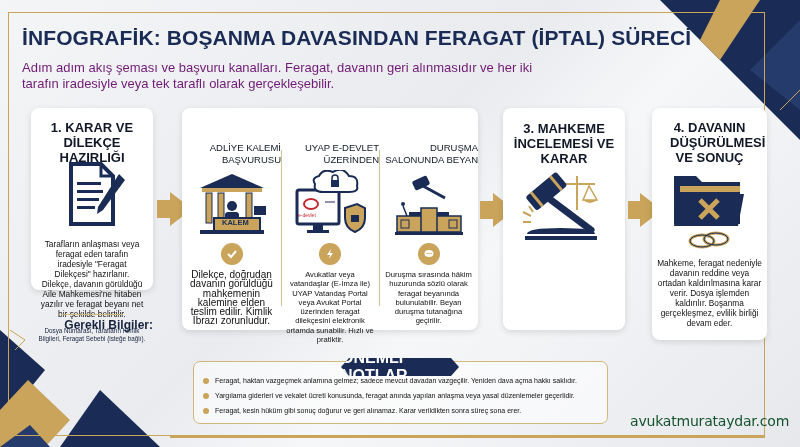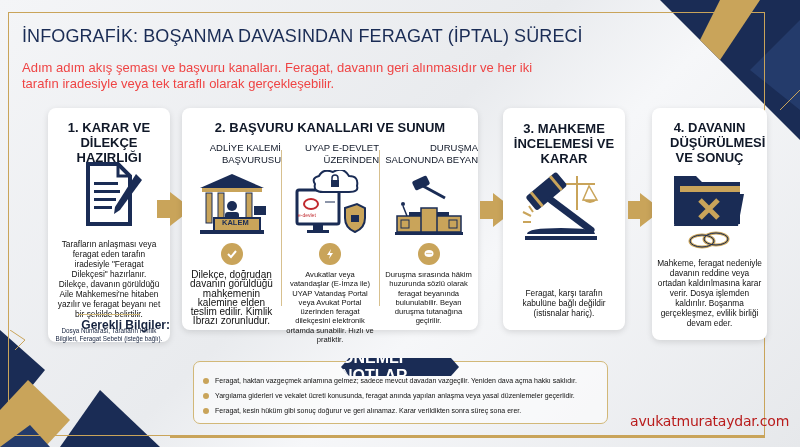--- a/index.html
+++ b/index.html
@@ -10,26 +10,26 @@
     position: relative;
     color: #16233f;
   }
   .bg-deco { position: absolute; pointer-events: none; }
   .frame {
     position: absolute; left: 8px; top: 12px; width: 757px; height: 424px;
     border: 1.5px solid #c9a45a;
   }
   .title {
     position: absolute; left: 22px; top: 26px;
-    font-size: 18px; font-weight: 400; color: #1a2c55; letter-spacing: 0.1px;
+    font-size: 21px; font-weight: 700; color: #1a2c55; letter-spacing: 0.1px;
     white-space: nowrap;
   }
   .subtitle {
     position: absolute; left: 22px; top: 60px; width: 520px;
-    font-size: 13px; line-height: 16px; color: #ef4444;
+    font-size: 13px; line-height: 16px; color: #701a75;
   }
   .card {
     position: absolute; background: #ffffff; border-radius: 8px;
     box-shadow: 0 2px 6px rgba(0,0,0,0.12);
   }
   .card-title {
     font-weight: 700; font-size: 13px; line-height: 15px; text-align: center; color: #101828;
   }
   .card-text {
     font-size: 8.3px; line-height: 10px; text-align: center; color: #111;
@@ -56,21 +56,21 @@
     display: flex; align-items: center; justify-content: center;
     clip-path: polygon(8px 0, calc(100% - 8px) 0, 100% 50%, calc(100% - 8px) 100%, 8px 100%, 0 50%);
     margin-top: 8px;
   }
   .note-item {
     position: absolute; left: 9px; font-size: 7px; color: #111; white-space: nowrap;
     display: flex; align-items: center;
   }
   .dot { width: 6px; height: 6px; border-radius: 50%; background: #c9a45a; margin-right: 6px; flex: none; }
   .footer-url {
-    position: absolute; left: 630px; top: 413px; font-size: 14px; color: #b91c1c;
+    position: absolute; left: 630px; top: 413px; font-size: 14px; color: #14532d;
     font-family: "DejaVu Sans", sans-serif; letter-spacing: -0.2px;
   }
   .bottom-line { position: absolute; left: 170px; top: 436px; width: 595px; height: 1.5px; background: #c9a45a; }
 </style>
 </head>
 <body>
 
 <svg class="bg-deco" style="left:600px;top:0;width:200px;height:140px" viewBox="0 0 200 140">
   <polygon points="60,0 200,0 200,140 120,60" fill="#1a2c55"></polygon>
   <polygon points="120,0 160,0 120,60 100,40" fill="#c9a45a"></polygon>
@@ -83,21 +83,21 @@
   <polygon points="60,117 100,60 160,117" fill="#1a2c55"></polygon>
   <polygon points="0,117 30,95 50,117" fill="#243b6b"></polygon>
   <polyline points="10,0 25,10 15,20" stroke="#c9a45a" stroke-width="1" fill="none"></polyline>
 </svg>
 
 <div class="frame"></div>
 
 <h1 class="title">İNFOGRAFİK: BOŞANMA DAVASINDAN FERAGAT (İPTAL) SÜRECİ</h1>
 <p class="subtitle">Adım adım akış şeması ve başvuru kanalları. Feragat, davanın geri alınmasıdır ve her iki tarafın iradesiyle veya tek taraflı olarak gerçekleşebilir.</p>
 
-<div class="card" style="left:48px;top:108px;width:122px;height:234px;">
+<div class="card" style="left:31px;top:108px;width:122px;height:182px;">
   <div class="card-title" style="margin:12px 8px 0;">1. KARAR VE DİLEKÇE HAZIRLIĞI</div>
   <svg style="position:absolute;left:36px;top:54px;width:60px;height:66px" viewBox="0 0 60 66">
     <path d="M4 2 H34 L46 14 V62 H4 Z" fill="#fff" stroke="#1a2c55" stroke-width="4"></path>
     <path d="M34 2 V14 H46" fill="none" stroke="#1a2c55" stroke-width="3"></path>
     <rect x="10" y="20" width="24" height="3" fill="#1a2c55"></rect>
     <rect x="10" y="28" width="26" height="3" fill="#1a2c55"></rect>
     <rect x="10" y="36" width="22" height="3" fill="#1a2c55"></rect>
     <rect x="10" y="44" width="18" height="3" fill="#1a2c55"></rect>
     <path d="M52 12 L58 18 L36 48 L30 52 L31 45 Z" fill="#1a2c55"></path>
   </svg>
@@ -106,21 +106,20 @@
   <div style="position:absolute;left:0;right:0;top:210px;text-align:right;font-weight:700;font-size:12px;">Gerekli Bilgiler:</div>
   <div style="position:absolute;left:6px;right:6px;top:219px;text-align:center;font-size:6.3px;line-height:8px;">Dosya Numarası, Tarafların Kimlik Bilgileri, Feragat Sebebi (isteğe bağlı).</div>
 </div>
 
 <div>
   <div class="arrow-body" style="left:157px;top:200px;"></div>
   <div class="arrow" style="left:170px;top:192px;"></div>
 </div>
 
 <div class="card" style="left:182px;top:108px;width:296px;height:222px;">
-  <div class="card-title" style="margin-top:12px;">2. BAŞVURU KANALLARI VE SUNUM</div>
 
   <div class="col-sep" style="left:99px;top:42px;height:156px;"></div>
   <div class="col-sep" style="left:197px;top:42px;height:156px;"></div>
 
   <div style="position:absolute;left:0;top:34px;width:99px;">
     <div class="sub-title">ADLİYE KALEMİ BAŞVURUSU</div>
     <svg style="position:absolute;left:14px;top:30px;width:72px;height:62px" viewBox="0 0 72 62">
       <polygon points="4,16 36,2 68,16" fill="#1a2c55"></polygon>
       <rect x="6" y="16" width="60" height="4" fill="#c9a45a"></rect>
       <rect x="10" y="21" width="6" height="30" fill="#c9a45a" stroke="#1a2c55" stroke-width="1"></rect>
@@ -205,21 +204,20 @@
     <g transform="rotate(-40 26 20)">
       <rect x="6" y="10" width="40" height="18" rx="3" fill="#1a2c55"></rect>
       <rect x="12" y="10" width="3" height="18" fill="#c9a45a"></rect>
       <rect x="37" y="10" width="3" height="18" fill="#c9a45a"></rect>
     </g>
     <line x1="30" y1="28" x2="70" y2="58" stroke="#1a2c55" stroke-width="7" stroke-linecap="round"></line>
     <path d="M2 40 L10 44 M2 50 L10 50 M8 34 L12 40" stroke="#c9a45a" stroke-width="2"></path>
     <path d="M6 62 Q6 56 40 56 Q74 56 74 62 Z" fill="#1a2c55"></path>
     <rect x="4" y="64" width="72" height="4" fill="#1a2c55"></rect>
   </svg>
-  <div class="card-text" style="position:absolute;left:10px;right:10px;top:180px;">Feragat, karşı tarafın kabulüne bağlı değildir (istisnalar hariç).</div>
 </div>
 
 <div>
   <div class="arrow-body" style="left:628px;top:201px;"></div>
   <div class="arrow" style="left:640px;top:193px;"></div>
 </div>
 
 <div class="card" style="left:652px;top:108px;width:115px;height:232px;">
   <div class="card-title" style="margin:12px 18px 0;">4. DAVANIN DÜŞÜRÜLMESİ VE SONUÇ</div>
   <svg style="position:absolute;left:20px;top:64px;width:74px;height:56px" viewBox="0 0 74 56">

